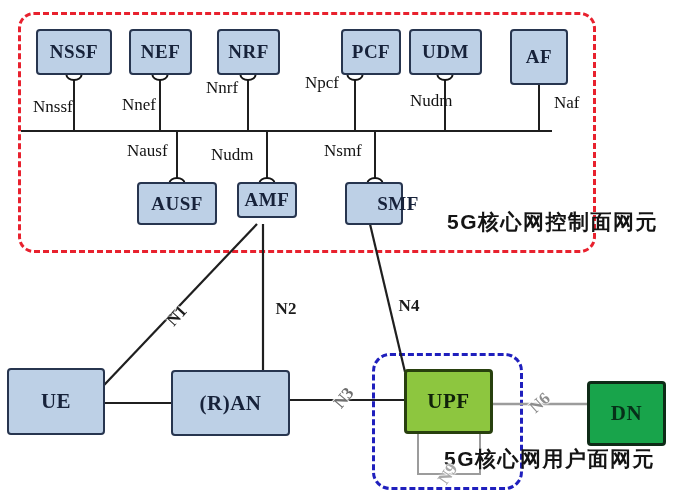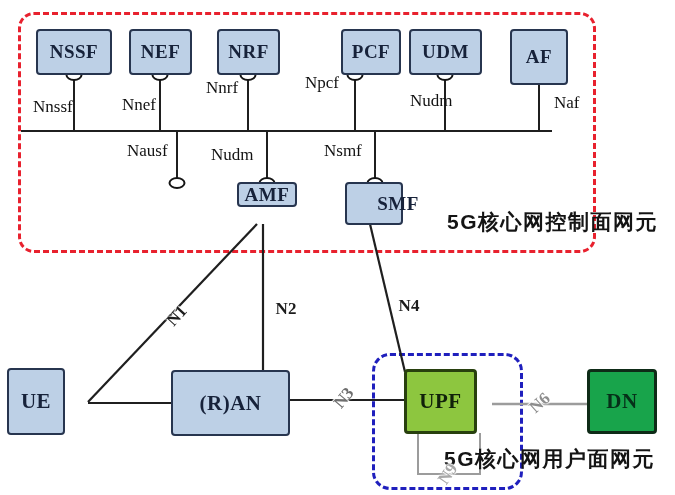--- a/index.html
+++ b/index.html
@@ -25,27 +25,27 @@
 
   
   .p-nssf{left:36px;top:29px;width:76px;height:46px;}
   .p-nef {left:129px;top:29px;width:63px;height:46px;}
   .p-nrf {left:217px;top:29px;width:63px;height:46px;}
   .p-pcf {left:325px;top:29px;width:60px;height:46px;margin-left:16px;}
   .p-udm {left:409px;top:29px;width:73px;height:46px;}
   .p-af  {left:510px;top:29px;width:58px;height:56px;}
   
   .p-ausf{left:137px;top:182px;width:80px;height:43px;}
-  .p-amf {left:237px;top:182px;width:60px;height:25px;}
+  .p-amf {left:237px;top:182px;width:60px;height:36px;}
   .p-smf {left:345px;top:182px;width:58px;height:43px;padding-left:48px;}
   
-  .p-ue  {left:7px;top:368px;width:58px;height:67px;}
+  .p-ue  {left:7px;top:368px;width:98px;height:67px;}
   .p-ran {left:171px;top:370px;width:119px;height:66px;}
-  .p-upf {left:404px;top:369px;width:73px;height:65px;border-width:3px;}
-  .p-dn  {left:587px;top:369px;width:70px;height:65px;border-width:3px;text-align:center;}
+  .p-upf {left:404px;top:369px;width:89px;height:65px;border-width:3px;}
+  .p-dn  {left:587px;top:381px;width:79px;height:65px;border-width:3px;text-align:center;}
 
   
   .iface{
     position:absolute;font-family:"Liberation Serif",serif;
     font-size:17px;color:#121212;white-space:nowrap;
   }
   .i-nnssf{left:33px;top:97px;}
   .i-nnef {left:122px;top:95px;}
   .i-nnrf {left:206px;top:78px;text-align:right;}
   .i-npcf {left:305px;top:73px;}
@@ -138,20 +138,21 @@
   <div class="iface i-nnssf">Nnssf</div>
   <div class="iface i-nnef">Nnef</div>
   <div class="iface i-nnrf">Nnrf</div>
   <div class="iface i-npcf">Npcf</div>
   <div class="iface i-nudm">Nudm</div>
   <div class="iface i-naf">Naf</div>
 
   <div class="iface i-nausf">Nausf</div>
   <div class="iface i-namf">Nudm</div>
   <div class="iface i-nsmf">Nsmf</div>
+  <div class="nf p-ausf">AUSF</div>
   <div class="nf p-amf">AMF</div>
   <div class="nf p-smf">SMF</div>
 
   <div class="caption cap-cp">5G核心网控制面网元</div>
   <div class="caption cap-up">5G核心网用户面网元</div>
 
   <div class="nf big p-ue">UE</div>
   <div class="nf big p-ran">(R)AN</div>
   <div class="nf big green p-upf">UPF</div>
   <div class="nf big dkgreen p-dn">DN</div>

